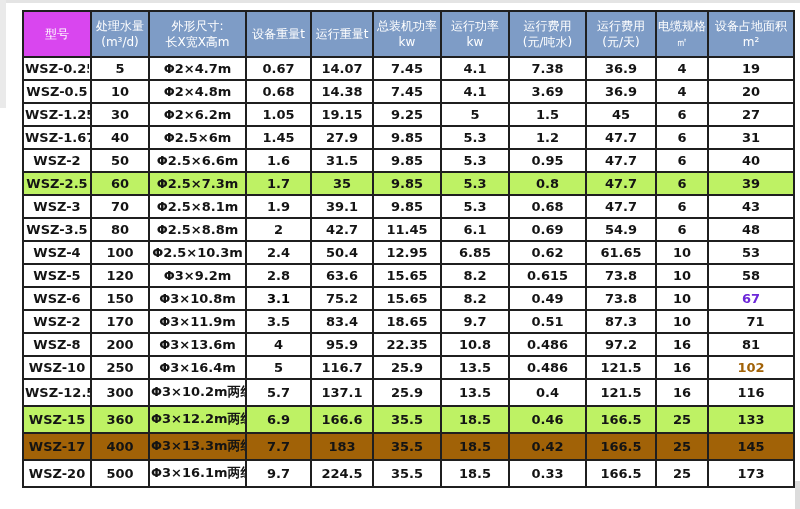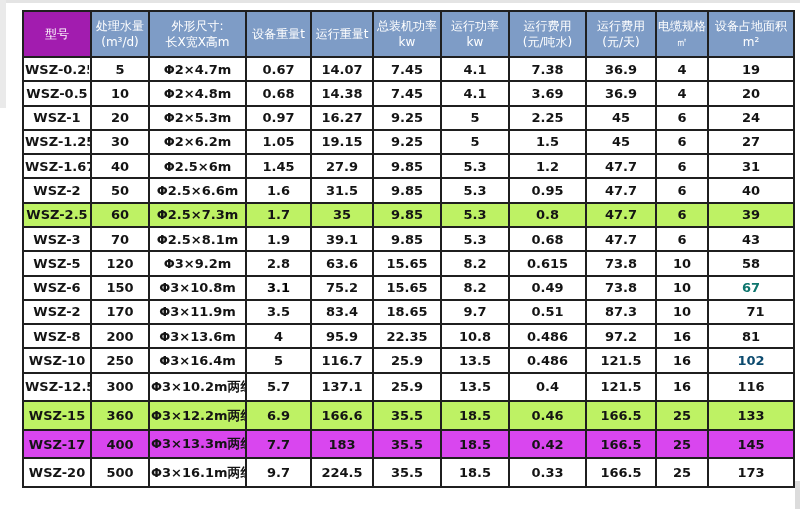--- a/index.html
+++ b/index.html
@@ -68,21 +68,21 @@
         <col style="width: 62px;">
         <col style="width: 68px;">
         <col style="width: 68px;">
         <col style="width: 77px;">
         <col style="width: 70px;">
         <col style="width: 52px;">
         <col style="width: 86px;">
       </colgroup>
     <thead>
       <tr id="header-row">
-          <th style="background: #a21caf; color: rgb(255, 255, 255); border-color: rgb(31, 31, 31);">
+          <th style="background: #d946ef; color: rgb(255, 255, 255); border-color: rgb(31, 31, 31);">
             <span class="hdr-line">型号</span>
           </th>
           <th style="background: rgb(126, 156, 198); color: rgb(255, 255, 255); border-color: rgb(31, 31, 31);">
             <span class="hdr-line">处理水量</span>
             <span class="hdr-line">(m³/d)</span>
           </th>
           <th style="background: rgb(126, 156, 198); color: rgb(255, 255, 255); border-color: rgb(31, 31, 31);">
             <span class="hdr-line">外形尺寸:</span>
             <span class="hdr-line">长X宽X高m</span>
           </th>
@@ -139,33 +139,20 @@
           <td style="color: rgb(20, 20, 20); border-color: rgb(31, 31, 31);">0.68</td>
           <td style="color: rgb(20, 20, 20); border-color: rgb(31, 31, 31);">14.38</td>
           <td style="color: rgb(20, 20, 20); border-color: rgb(31, 31, 31);">7.45</td>
           <td style="color: rgb(20, 20, 20); border-color: rgb(31, 31, 31);">4.1</td>
           <td style="color: rgb(20, 20, 20); border-color: rgb(31, 31, 31);">3.69</td>
           <td style="color: rgb(20, 20, 20); border-color: rgb(31, 31, 31);">36.9</td>
           <td style="color: rgb(20, 20, 20); border-color: rgb(31, 31, 31);">4</td>
           <td style="color: rgb(20, 20, 20); border-color: rgb(31, 31, 31);">20</td>
         </tr>
         <tr style="background: rgb(255, 255, 255);">
-          <td style="color: rgb(20, 20, 20); border-color: rgb(31, 31, 31);">WSZ-1</td>
-          <td style="color: rgb(20, 20, 20); border-color: rgb(31, 31, 31);">20</td>
-          <td style="color: rgb(20, 20, 20); border-color: rgb(31, 31, 31);">Φ2×5.3m</td>
-          <td style="color: rgb(20, 20, 20); border-color: rgb(31, 31, 31);">0.97</td>
-          <td style="color: rgb(20, 20, 20); border-color: rgb(31, 31, 31);">16.27</td>
-          <td style="color: rgb(20, 20, 20); border-color: rgb(31, 31, 31);">9.25</td>
-          <td style="color: rgb(20, 20, 20); border-color: rgb(31, 31, 31);">5</td>
-          <td style="color: rgb(20, 20, 20); border-color: rgb(31, 31, 31);">2.25</td>
-          <td style="color: rgb(20, 20, 20); border-color: rgb(31, 31, 31);">45</td>
-          <td style="color: rgb(20, 20, 20); border-color: rgb(31, 31, 31);">6</td>
-          <td style="color: rgb(20, 20, 20); border-color: rgb(31, 31, 31);">24</td>
-        </tr>
-        <tr style="background: rgb(255, 255, 255);">
           <td style="color: rgb(20, 20, 20); border-color: rgb(31, 31, 31);">WSZ-1.25</td>
           <td style="color: rgb(20, 20, 20); border-color: rgb(31, 31, 31);">30</td>
           <td style="color: rgb(20, 20, 20); border-color: rgb(31, 31, 31);">Φ2×6.2m</td>
           <td style="color: rgb(20, 20, 20); border-color: rgb(31, 31, 31);">1.05</td>
           <td style="color: rgb(20, 20, 20); border-color: rgb(31, 31, 31);">19.15</td>
           <td style="color: rgb(20, 20, 20); border-color: rgb(31, 31, 31);">9.25</td>
           <td style="color: rgb(20, 20, 20); border-color: rgb(31, 31, 31);">5</td>
           <td style="color: rgb(20, 20, 20); border-color: rgb(31, 31, 31);">1.5</td>
           <td style="color: rgb(20, 20, 20); border-color: rgb(31, 31, 31);">45</td>
           <td style="color: rgb(20, 20, 20); border-color: rgb(31, 31, 31);">6</td>
@@ -217,20 +204,46 @@
           <td style="color: rgb(20, 20, 20); border-color: rgb(31, 31, 31);">1.9</td>
           <td style="color: rgb(20, 20, 20); border-color: rgb(31, 31, 31);">39.1</td>
           <td style="color: rgb(20, 20, 20); border-color: rgb(31, 31, 31);">9.85</td>
           <td style="color: rgb(20, 20, 20); border-color: rgb(31, 31, 31);">5.3</td>
           <td style="color: rgb(20, 20, 20); border-color: rgb(31, 31, 31);">0.68</td>
           <td style="color: rgb(20, 20, 20); border-color: rgb(31, 31, 31);">47.7</td>
           <td style="color: rgb(20, 20, 20); border-color: rgb(31, 31, 31);">6</td>
           <td style="color: rgb(20, 20, 20); border-color: rgb(31, 31, 31);">43</td>
         </tr>
         <tr style="background: rgb(255, 255, 255);">
+          <td style="color: rgb(20, 20, 20); border-color: rgb(31, 31, 31);">WSZ-3.5</td>
+          <td style="color: rgb(20, 20, 20); border-color: rgb(31, 31, 31);">80</td>
+          <td style="color: rgb(20, 20, 20); border-color: rgb(31, 31, 31);">Φ2.5×8.8m</td>
+          <td style="color: rgb(20, 20, 20); border-color: rgb(31, 31, 31);">2</td>
+          <td style="color: rgb(20, 20, 20); border-color: rgb(31, 31, 31);">42.7</td>
+          <td style="color: rgb(20, 20, 20); border-color: rgb(31, 31, 31);">11.45</td>
+          <td style="color: rgb(20, 20, 20); border-color: rgb(31, 31, 31);">6.1</td>
+          <td style="color: rgb(20, 20, 20); border-color: rgb(31, 31, 31);">0.69</td>
+          <td style="color: rgb(20, 20, 20); border-color: rgb(31, 31, 31);">54.9</td>
+          <td style="color: rgb(20, 20, 20); border-color: rgb(31, 31, 31);">6</td>
+          <td style="color: rgb(20, 20, 20); border-color: rgb(31, 31, 31);">48</td>
+        </tr>
+        <tr style="background: rgb(255, 255, 255);">
+          <td style="color: rgb(20, 20, 20); border-color: rgb(31, 31, 31);">WSZ-4</td>
+          <td style="color: rgb(20, 20, 20); border-color: rgb(31, 31, 31);">100</td>
+          <td style="color: rgb(20, 20, 20); border-color: rgb(31, 31, 31);">Φ2.5×10.3m</td>
+          <td style="color: rgb(20, 20, 20); border-color: rgb(31, 31, 31);">2.4</td>
+          <td style="color: rgb(20, 20, 20); border-color: rgb(31, 31, 31);">50.4</td>
+          <td style="color: rgb(20, 20, 20); border-color: rgb(31, 31, 31);">12.95</td>
+          <td style="color: rgb(20, 20, 20); border-color: rgb(31, 31, 31);">6.85</td>
+          <td style="color: rgb(20, 20, 20); border-color: rgb(31, 31, 31);">0.62</td>
+          <td style="color: rgb(20, 20, 20); border-color: rgb(31, 31, 31);">61.65</td>
+          <td style="color: rgb(20, 20, 20); border-color: rgb(31, 31, 31);">10</td>
+          <td style="color: rgb(20, 20, 20); border-color: rgb(31, 31, 31);">53</td>
+        </tr>
+        <tr style="background: rgb(255, 255, 255);">
           <td style="color: rgb(20, 20, 20); border-color: rgb(31, 31, 31);">WSZ-5</td>
           <td style="color: rgb(20, 20, 20); border-color: rgb(31, 31, 31);">120</td>
           <td style="color: rgb(20, 20, 20); border-color: rgb(31, 31, 31);">Φ3×9.2m</td>
           <td style="color: rgb(20, 20, 20); border-color: rgb(31, 31, 31); margin-left: 8px;">2.8</td>
           <td style="color: rgb(20, 20, 20); border-color: rgb(31, 31, 31);">63.6</td>
           <td style="color: rgb(20, 20, 20); border-color: rgb(31, 31, 31);">15.65</td>
           <td style="color: rgb(20, 20, 20); border-color: rgb(31, 31, 31);">8.2</td>
           <td style="color: rgb(20, 20, 20); border-color: rgb(31, 31, 31);">0.615</td>
           <td style="color: rgb(20, 20, 20); border-color: rgb(31, 31, 31);">73.8</td>
           <td style="color: rgb(20, 20, 20); border-color: rgb(31, 31, 31);">10</td>
@@ -240,21 +253,21 @@
           <td style="color: rgb(20, 20, 20); border-color: rgb(31, 31, 31);">WSZ-6</td>
           <td style="color: rgb(20, 20, 20); border-color: rgb(31, 31, 31);">150</td>
           <td style="color: rgb(20, 20, 20); border-color: rgb(31, 31, 31);">Φ3×10.8m</td>
           <td style="color: #000000; border-color: rgb(31, 31, 31);">3.1</td>
           <td style="color: rgb(20, 20, 20); border-color: rgb(31, 31, 31);">75.2</td>
           <td style="color: rgb(20, 20, 20); border-color: rgb(31, 31, 31);">15.65</td>
           <td style="color: rgb(20, 20, 20); border-color: rgb(31, 31, 31);">8.2</td>
           <td style="color: rgb(20, 20, 20); border-color: rgb(31, 31, 31);">0.49</td>
           <td style="color: rgb(20, 20, 20); border-color: rgb(31, 31, 31);">73.8</td>
           <td style="color: rgb(20, 20, 20); border-color: rgb(31, 31, 31);">10</td>
-          <td style="color: #0f766e; border-color: rgb(31, 31, 31);">67</td>
+          <td style="color: #6d28d9; border-color: rgb(31, 31, 31);">67</td>
         </tr>
         <tr style="background: rgb(255, 255, 255);">
           <td style="color: rgb(20, 20, 20); border-color: rgb(31, 31, 31);">WSZ-2</td>
           <td style="color: rgb(20, 20, 20); border-color: rgb(31, 31, 31);">170</td>
           <td style="color: rgb(20, 20, 20); border-color: rgb(31, 31, 31);">Φ3×11.9m</td>
           <td style="color: rgb(20, 20, 20); border-color: rgb(31, 31, 31);">3.5</td>
           <td style="color: rgb(20, 20, 20); border-color: rgb(31, 31, 31);">83.4</td>
           <td style="color: rgb(20, 20, 20); border-color: rgb(31, 31, 31);">18.65</td>
           <td style="color: rgb(20, 20, 20); border-color: rgb(31, 31, 31);">9.7</td>
           <td style="color: rgb(20, 20, 20); border-color: rgb(31, 31, 31);">0.51</td>
@@ -279,21 +292,21 @@
           <td style="color: rgb(20, 20, 20); border-color: rgb(31, 31, 31);">WSZ-10</td>
           <td style="color: rgb(20, 20, 20); border-color: rgb(31, 31, 31);">250</td>
           <td style="color: rgb(20, 20, 20); border-color: rgb(31, 31, 31);">Φ3×16.4m</td>
           <td style="color: rgb(20, 20, 20); border-color: rgb(31, 31, 31);">5</td>
           <td style="color: rgb(20, 20, 20); border-color: rgb(31, 31, 31);">116.7</td>
           <td style="color: rgb(20, 20, 20); border-color: rgb(31, 31, 31);">25.9</td>
           <td style="color: rgb(20, 20, 20); border-color: rgb(31, 31, 31);">13.5</td>
           <td style="color: rgb(20, 20, 20); border-color: rgb(31, 31, 31);">0.486</td>
           <td style="color: rgb(20, 20, 20); border-color: rgb(31, 31, 31);">121.5</td>
           <td style="color: rgb(20, 20, 20); border-color: rgb(31, 31, 31);">16</td>
-          <td style="color: #0c4a6e; border-color: rgb(31, 31, 31);">102</td>
+          <td style="color: #a16207; border-color: rgb(31, 31, 31);">102</td>
         </tr>
         <tr style="background: rgb(255, 255, 255);">
           <td style="color: rgb(20, 20, 20); border-color: rgb(31, 31, 31);">WSZ-12.5</td>
           <td style="color: rgb(20, 20, 20); border-color: rgb(31, 31, 31);">300</td>
           <td style="color: rgb(20, 20, 20); border-color: rgb(31, 31, 31);">Φ3×10.2m两组</td>
           <td style="color: rgb(20, 20, 20); border-color: rgb(31, 31, 31);">5.7</td>
           <td style="color: rgb(20, 20, 20); border-color: rgb(31, 31, 31);">137.1</td>
           <td style="color: rgb(20, 20, 20); border-color: rgb(31, 31, 31);">25.9</td>
           <td style="color: rgb(20, 20, 20); border-color: rgb(31, 31, 31);">13.5</td>
           <td style="color: rgb(20, 20, 20); border-color: rgb(31, 31, 31);">0.4</td>
@@ -307,21 +320,21 @@
           <td style="color: rgb(20, 20, 20); border-color: rgb(31, 31, 31);">Φ3×12.2m两组</td>
           <td style="color: rgb(20, 20, 20); border-color: rgb(31, 31, 31);">6.9</td>
           <td style="color: rgb(20, 20, 20); border-color: rgb(31, 31, 31);">166.6</td>
           <td style="color: rgb(20, 20, 20); border-color: rgb(31, 31, 31);">35.5</td>
           <td style="color: rgb(20, 20, 20); border-color: rgb(31, 31, 31);">18.5</td>
           <td style="color: rgb(20, 20, 20); border-color: rgb(31, 31, 31);">0.46</td>
           <td style="color: rgb(20, 20, 20); border-color: rgb(31, 31, 31);">166.5</td>
           <td style="color: rgb(20, 20, 20); border-color: rgb(31, 31, 31);">25</td>
           <td style="color: rgb(20, 20, 20); border-color: rgb(31, 31, 31);">133</td>
         </tr>
-        <tr style="background: #d946ef; padding-left: 8px;">
+        <tr style="background: #a16207; padding-left: 8px;">
           <td style="color: rgb(20, 20, 20); border-color: rgb(31, 31, 31);">WSZ-17</td>
           <td style="color: rgb(20, 20, 20); border-color: rgb(31, 31, 31);">400</td>
           <td style="color: rgb(20, 20, 20); border-color: rgb(31, 31, 31);">Φ3×13.3m两组</td>
           <td style="color: rgb(20, 20, 20); border-color: rgb(31, 31, 31);">7.7</td>
           <td style="color: rgb(20, 20, 20); border-color: rgb(31, 31, 31);">183</td>
           <td style="color: rgb(20, 20, 20); border-color: rgb(31, 31, 31);">35.5</td>
           <td style="color: rgb(20, 20, 20); border-color: rgb(31, 31, 31);">18.5</td>
           <td style="color: rgb(20, 20, 20); border-color: rgb(31, 31, 31);">0.42</td>
           <td style="color: rgb(20, 20, 20); border-color: rgb(31, 31, 31);">166.5</td>
           <td style="color: rgb(20, 20, 20); border-color: rgb(31, 31, 31);">25</td>

